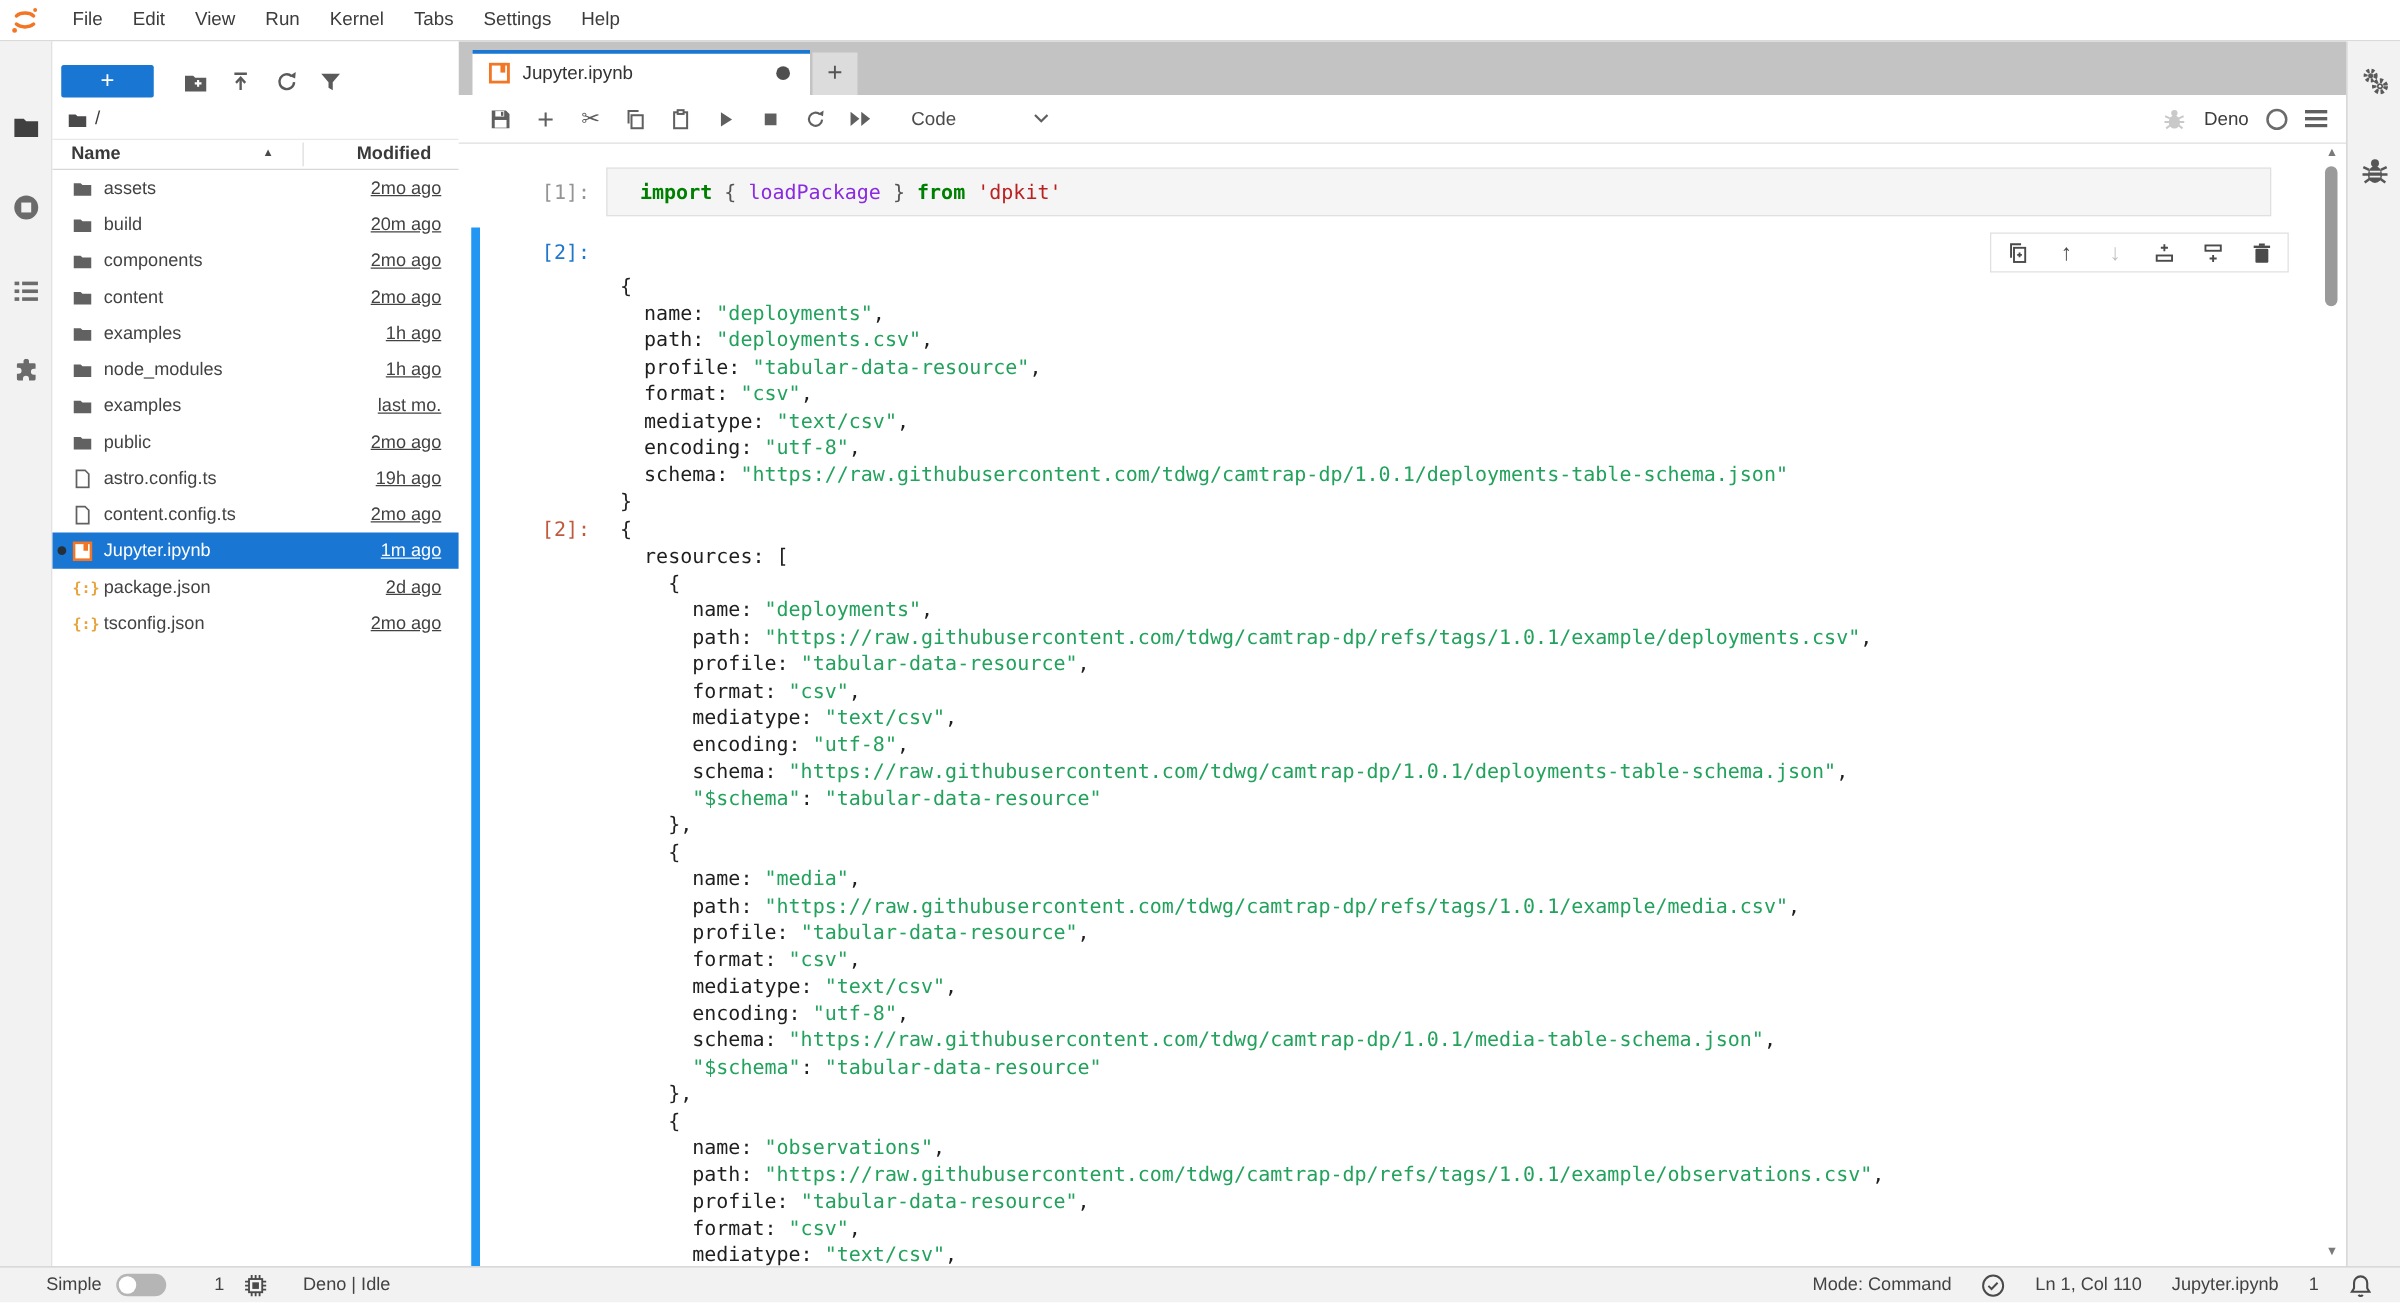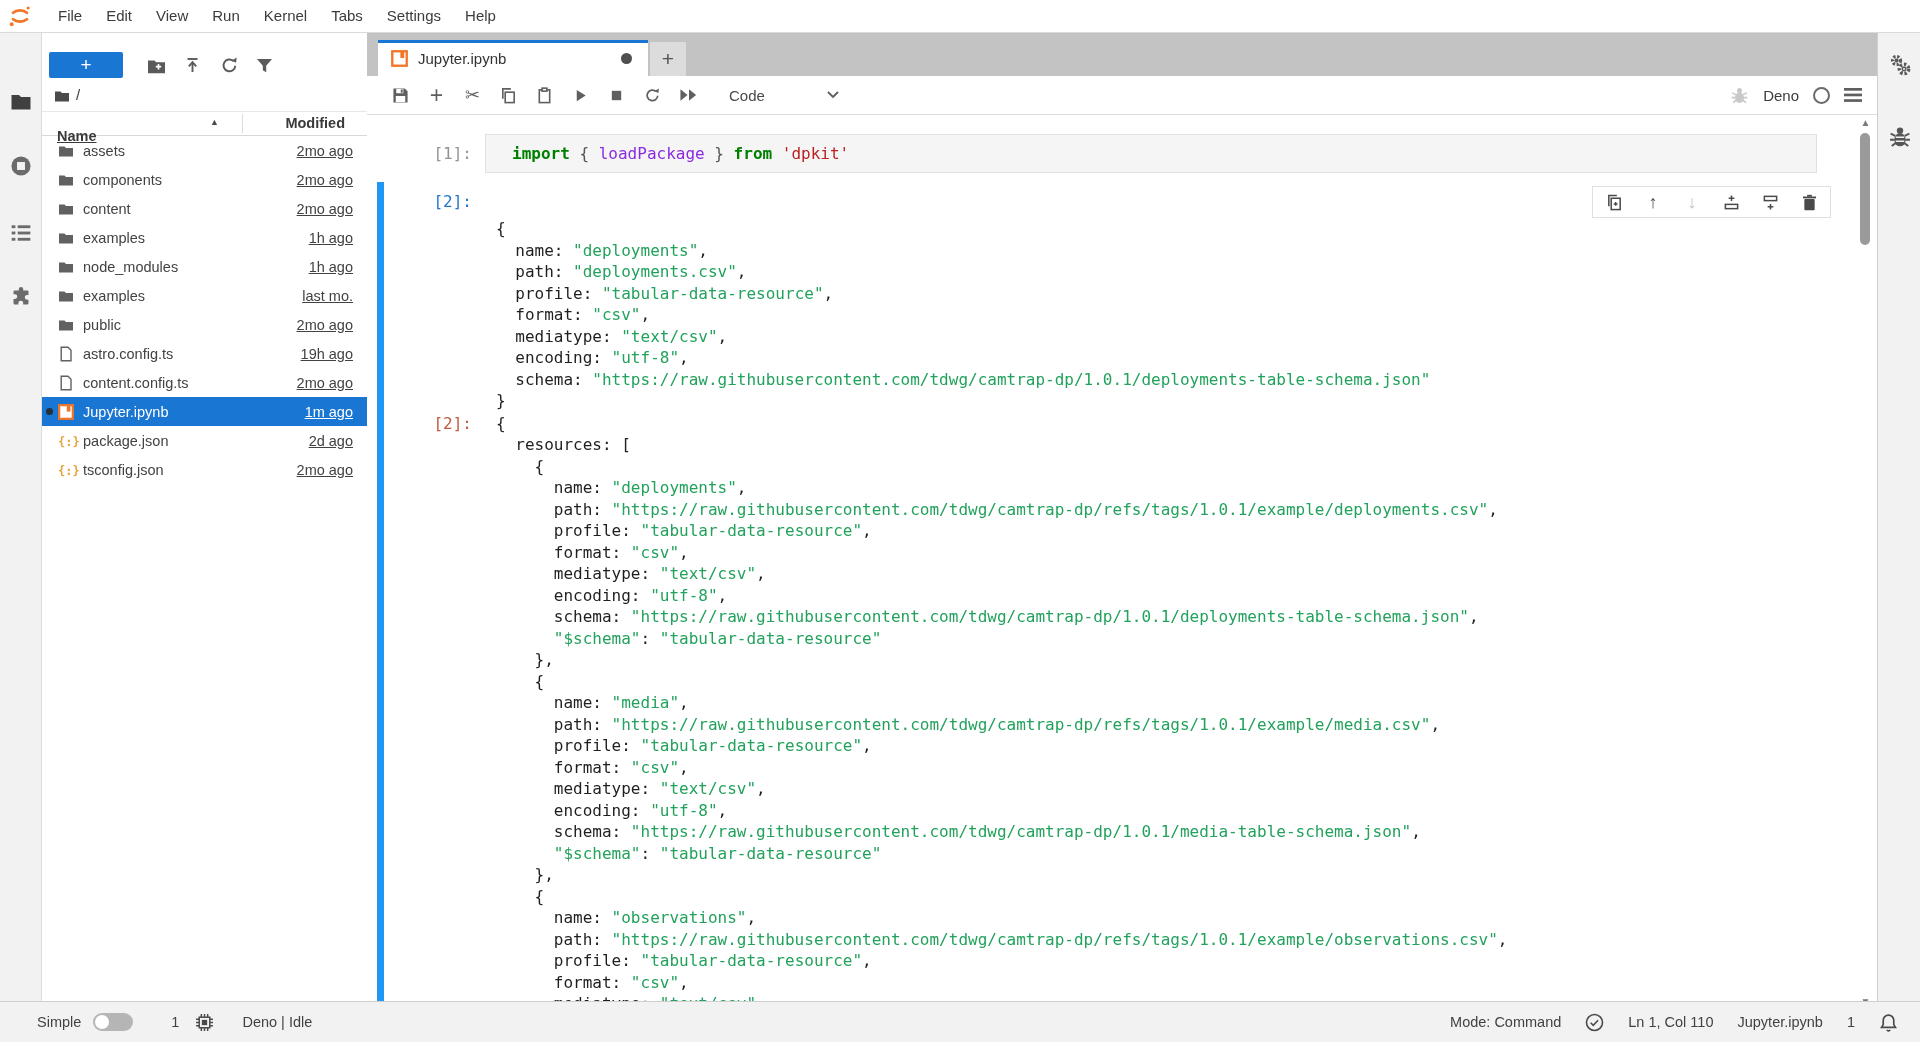--- a/index.html
+++ b/index.html
@@ -22,21 +22,21 @@
   .filebrowser { position:absolute; left:42px; top:33px; bottom:29px; width:325px; background:#fff; }
   .fb-toolbar { position:relative; height:52px; }
   .new-launcher { position:absolute; left:7px; top:19px; width:74px; height:26px; background:#1976d2;
                   border:none; border-radius:2px; color:#fff; font-size:19px; line-height:24px; }
   .fb-tool { position:absolute; top:23px; width:19px; height:19px; }
   .fb-crumb { position:relative; height:26px; }
   .crumb-folder { position:absolute; left:12px; top:3px; width:16px; height:16px; }
   .crumb-path { position:absolute; left:34px; top:1px; font-size:15px; color:#3c3c3c; }
   .fb-header { position:relative; height:25px; border-top:1px solid #e8e8e8; border-bottom:1px solid #d8d8d8;
                font-size:14.5px; font-weight:bold; color:#3a3a3a; }
-  .fb-header .hn { position:absolute; left:15px; top:16px;text-decoration:underline; }
+  .fb-header .hn { position:absolute; left:15px; top:3px; }
   .fb-header .sort { position:absolute; left:168px; top:5px; font-size:9px; color:#4a4a4a; }
   .fb-header .hdiv { position:absolute; left:200px; top:2px; bottom:2px; width:1px; background:#dcdcdc; }
   .fb-header .hm { position:absolute; right:22px; top:3px; }
   .fb-row { height:29px; display:flex; align-items:center; padding-left:16px; font-size:14.5px; color:#424242;
             position:relative; }
   .fb-row .ric { width:16px; height:16px; margin-right:9px; flex:none; }
   .fb-row .rname { flex:1; white-space:nowrap; overflow:hidden; }
   .fb-row .rtime { padding-right:14px; text-align:right; white-space:nowrap;text-decoration:underline; }
   .fb-row.sel { background:#1976d2; color:#fff; }
   .fb-row .dirtydot { position:absolute; left:4px; top:11px; width:7px; height:7px; border-radius:50%; background:#25303b; }
@@ -93,21 +93,21 @@
   .scrollbar { position:absolute; right:3px; top:2px; bottom:6px; width:17px; }
   .sb-arrow { position:absolute; left:0; width:17px; text-align:center; font-size:10px; color:#7a7a7a; }
   .sb-thumb { position:absolute; left:3px; top:16px; width:10px; height:112px; background:#9a9a9a; border-radius:5px; }
 
   
   .rightstrip { position:absolute; right:0; top:33px; bottom:29px; width:43px; background:#f2f2f2;
                 border-left:1px solid #cfcfcf; }
   .rs-icon { position:absolute; left:10px; width:24px; height:24px; }
 
   
-  .statusbar { position:absolute; left:0; right:0; bottom:0; height:41px; background:#f2f2f2;
+  .statusbar { position:absolute; left:0; right:0; bottom:0; height:29px; background:#f2f2f2;
                border-top:1px solid #cfcfcf; display:flex; align-items:center; font-size:14.5px; color:#424242; }
   .sb-left { display:flex; align-items:center; margin-left:37px; }
   .toggle { width:40px; height:18px; border-radius:9px; background:#b5b5b5; position:relative; margin-left:12px; }
   .toggle .knob { position:absolute; left:2px; top:2px; width:14px; height:14px; border-radius:50%; background:#fff; }
   .sb-kcount { margin-left:38px; }
   .sb-chip { margin-left:16px; width:19px; height:19px; }
   .sb-kstatus { margin-left:28px; }
   .sb-right { margin-left:auto; display:flex; align-items:center; gap:24px; margin-right:22px; }
   .sb-ic { width:19px; height:19px; }
 </style>
@@ -192,20 +192,29 @@
   </div>
   <div id="file-list">
       <div class="fb-row">
         <span class="ric">
           <svg viewBox="0 0 16 16" width="16" height="16">
             <path d="M1 3.5h5.5l1.5 1.5H15v8.5H1z" fill="#616161"></path>
           </svg>
         </span>
         <span class="rname">assets</span>
         <span class="rtime">2mo ago</span>
+      </div>
+      <div class="fb-row">
+        <span class="ric">
+          <svg viewBox="0 0 16 16" width="16" height="16">
+            <path d="M1 3.5h5.5l1.5 1.5H15v8.5H1z" fill="#616161"></path>
+          </svg>
+        </span>
+        <span class="rname">build</span>
+        <span class="rtime">20m ago</span>
       </div>
       <div class="fb-row">
         <span class="ric">
           <svg viewBox="0 0 16 16" width="16" height="16">
             <path d="M1 3.5h5.5l1.5 1.5H15v8.5H1z" fill="#616161"></path>
           </svg>
         </span>
         <span class="rname">components</span>
         <span class="rtime">2mo ago</span>
       </div>

